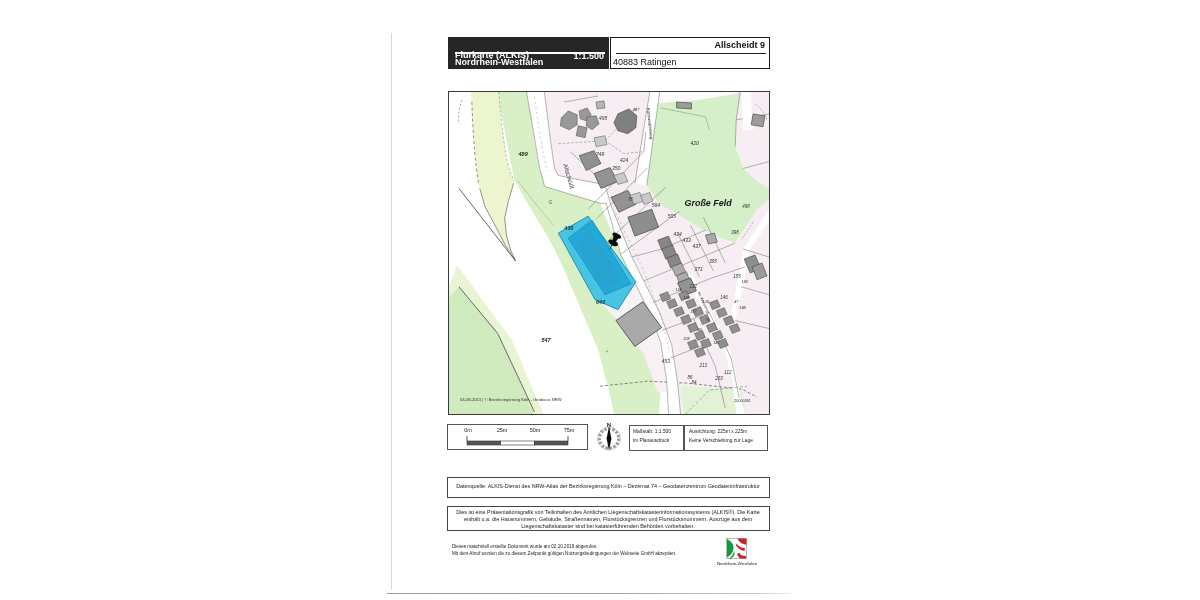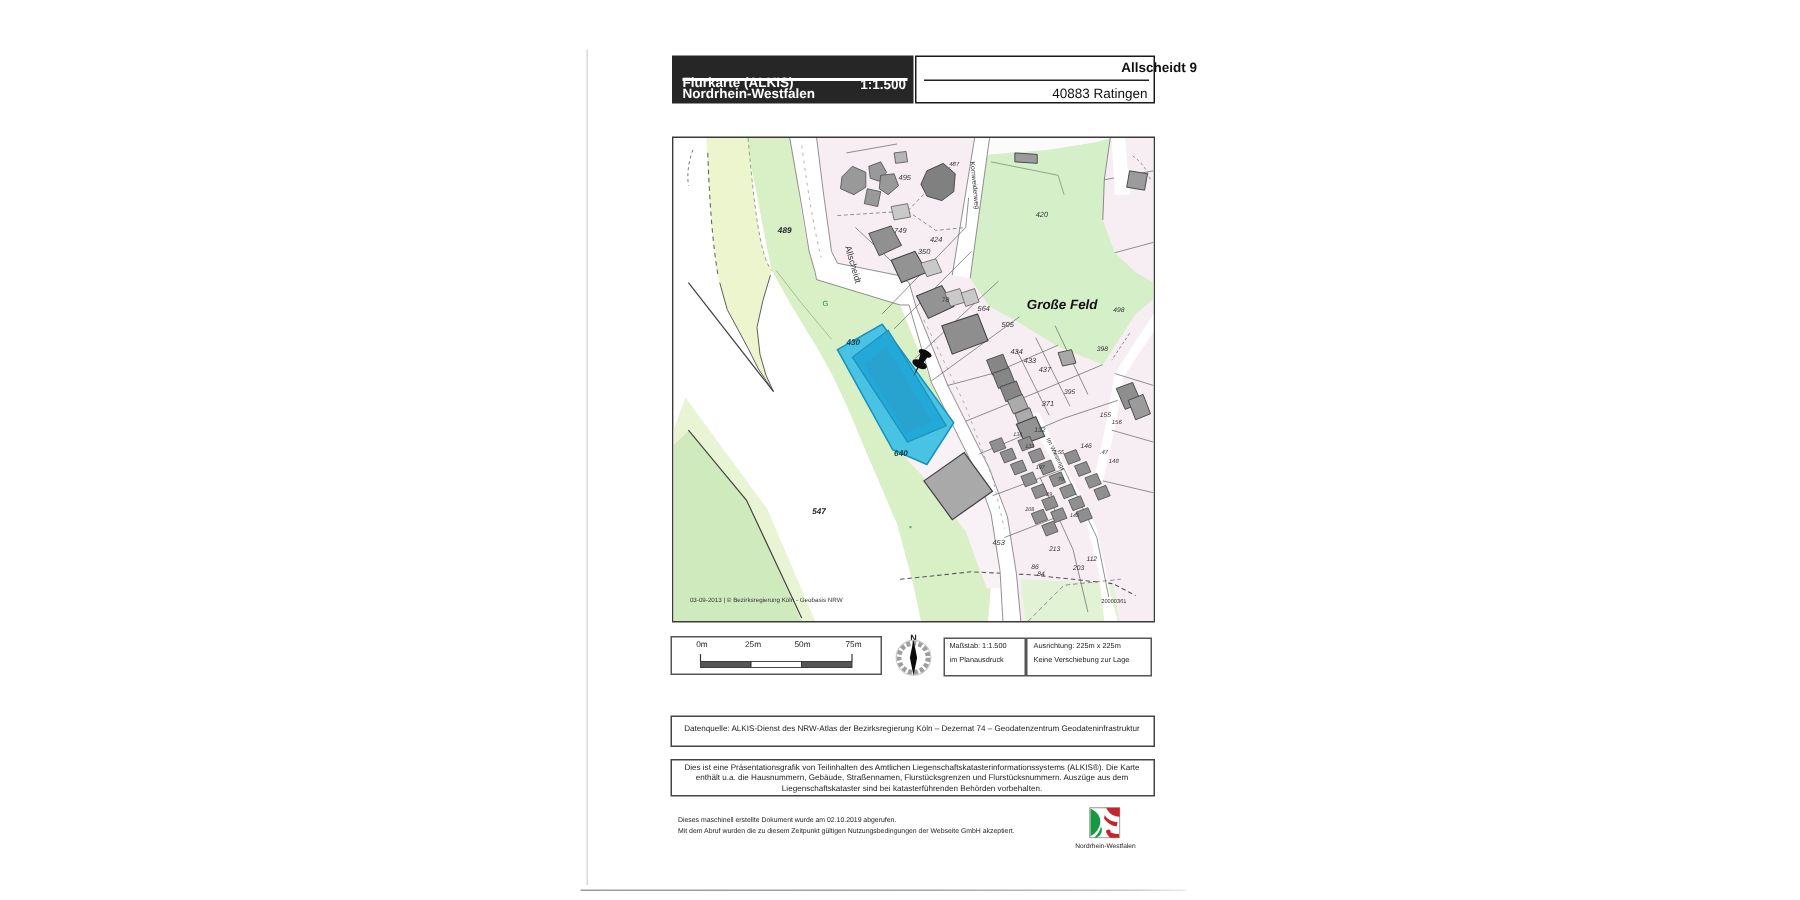--- a/index.html
+++ b/index.html
@@ -16,25 +16,25 @@
 <div class="abs" style="left:455px;top:50px;width:150px;height:10px;color:#fff;font-weight:bold;font-size:9px">Flurkarte (ALKIS)</div>
 
 <div class="abs" style="left:455px;top:51px;width:149px;height:10px;color:#fff;font-weight:bold;font-size:9px;text-align:right">1:1.500</div>
 
 <div class="abs" style="left:454.5px;top:52.3px;width:150px;height:1.4px;background:#fff"></div>
 
 <div class="abs" style="left:455px;top:56.5px;width:150px;height:10px;color:#fff;font-weight:bold;font-size:9px">Nordrhein-Westfalen</div>
 
 <div class="abs" style="left:609.5px;top:36.5px;width:160.5px;height:32px;background:#fff;border:1.6px solid #1a1a1a"></div>
 
-<div class="abs" style="left:646px;top:39.5px;width:152px;height:10px;color:#111;font-weight:bold;font-size:9px;text-align:right">Allscheidt 9</div>
+<div class="abs" style="left:613px;top:39.5px;width:152px;height:10px;color:#111;font-weight:bold;font-size:9px;text-align:right">Allscheidt 9</div>
 
 <div class="abs" style="left:616px;top:52.5px;width:150px;height:1.2px;background:#222"></div>
 
-<div class="abs" style="left:613px;top:56.5px;width:152px;height:10px;color:#111;font-size:9px;text-align:right">40883 Ratingen</div>
+<div class="abs" style="left:613px;top:56.5px;width:152px;height:10px;color:#111;font-size:9px;">40883 Ratingen</div>
 
 <svg class="abs" style="left:448px;top:91px;border:1px solid #3a3a3a" width="322" height="324" viewBox="0 0 322 324">
 
   <rect x="0" y="0" width="322" height="324" fill="#ffffff"></rect>
 
   <polygon points="96,0 101,40 106,76 110,84 150,92 158,97 163,114 184,166 212,222 224,254 230,292 233,324 322,324 322,0" fill="#f6eef3"></polygon>
 
   <path d="M48,0 L80,0 C83,30 86,55 91,76 L95,86 L152,94 L158,112 L173,164 L203,224 L210,240 L212,262 L214,288 L211,324 L166,324 L161,300 L150,259 L141,238 L132,217 L124,198 L116,179 L106,158 L96,140 L86,124 L76,107 L66,89 C60,62 57,40 48,0 Z" fill="#d9efc6"></path>
 
   <path d="M69,89 L86,111 L106,135" fill="none" stroke="#94ad84" stroke-width="0.5"></path>

